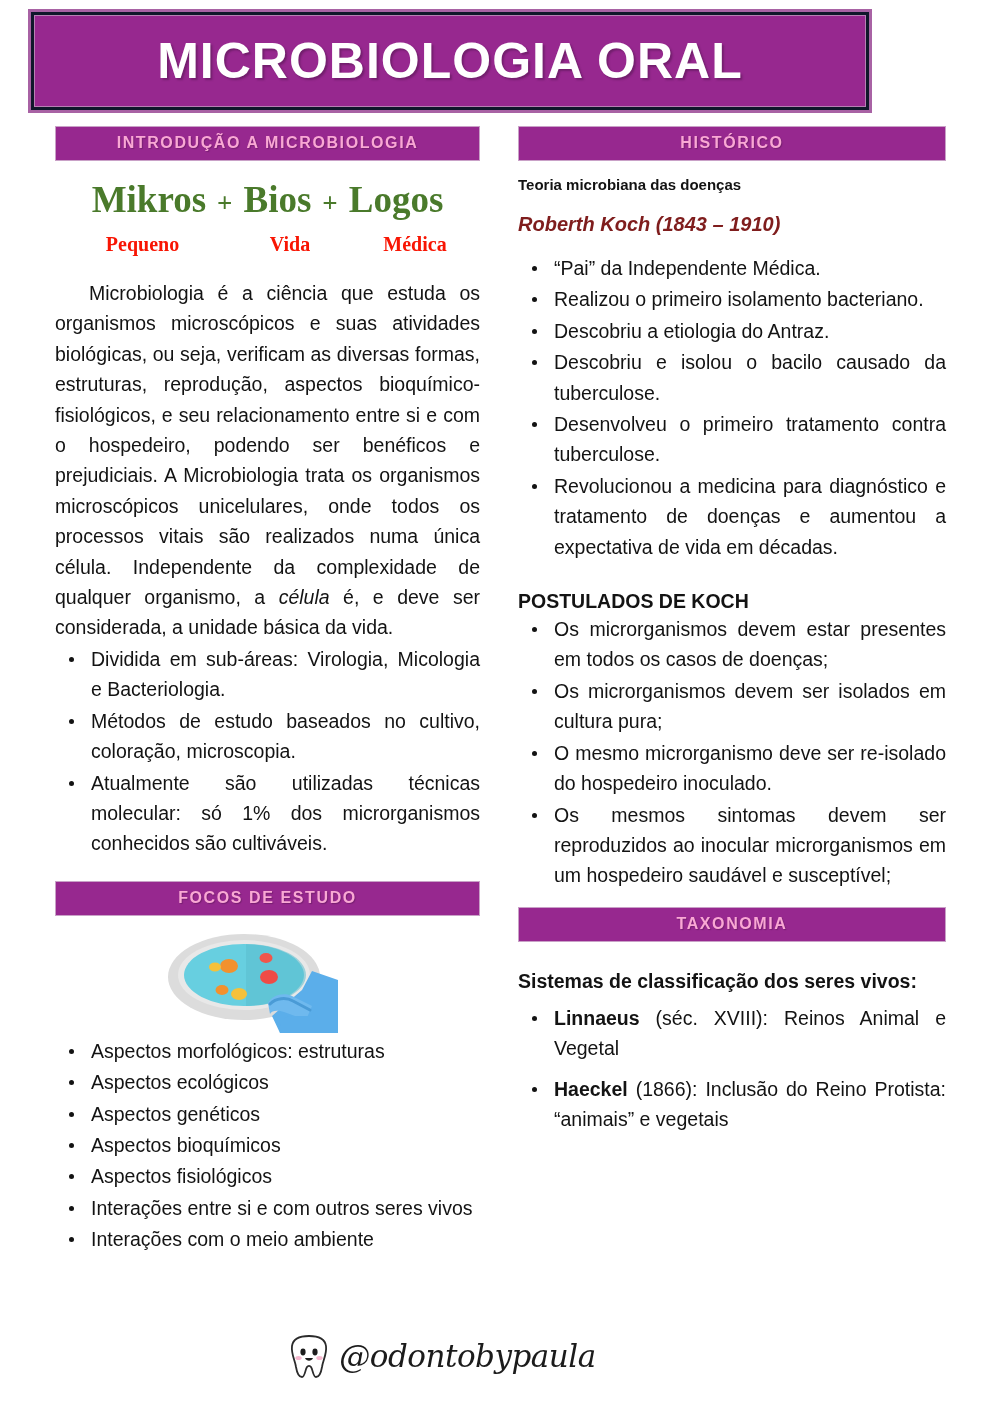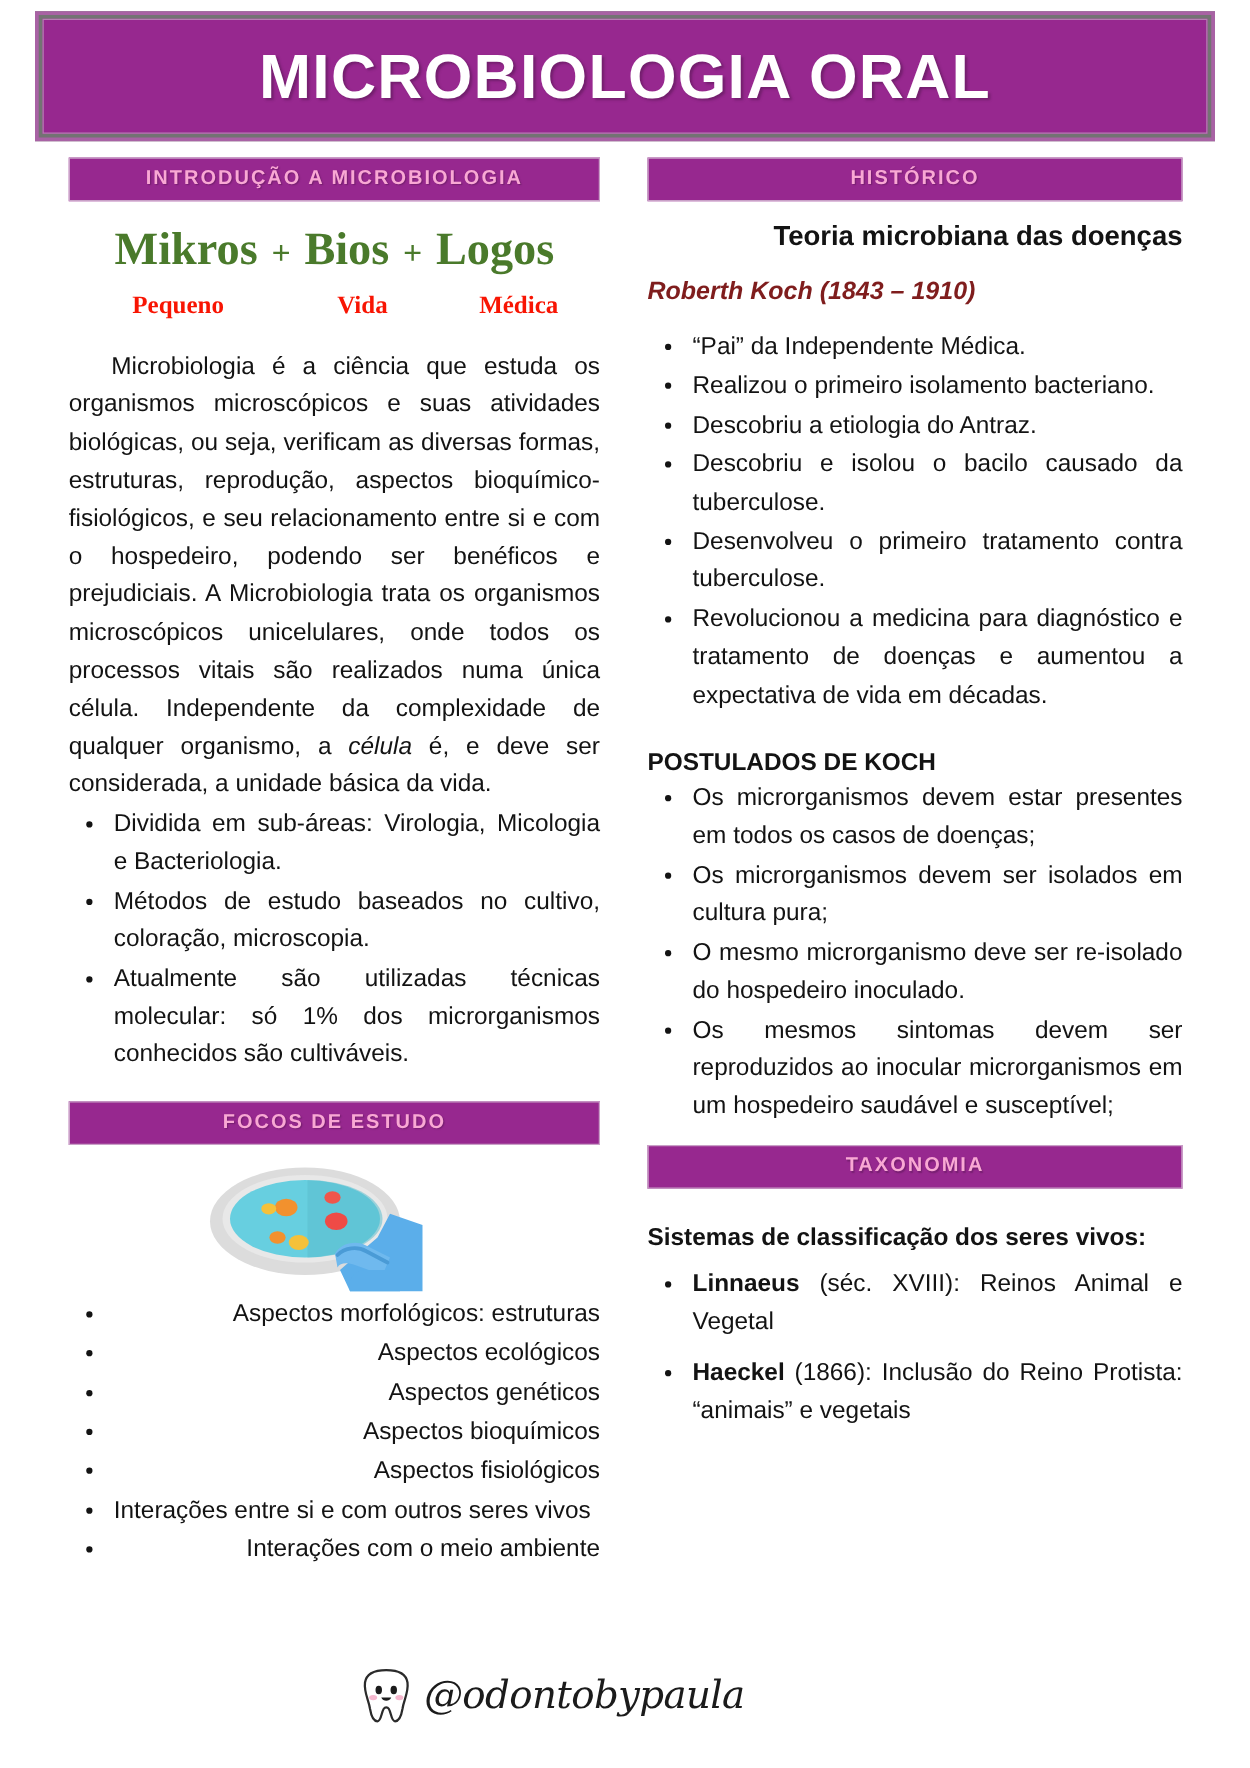--- a/index.html
+++ b/index.html
@@ -14,24 +14,24 @@
     font-family: "Liberation Sans", sans-serif;
     color: #131313;
     overflow: hidden;
   }
 
   
   .title-banner {
     position: absolute;
     left: 28px;
     top: 9px;
-    width: 944px;
+    width: 844px;
     height: 104px;
     box-sizing: border-box;
-    background: #737373;
+    background: #0f172a;
     border: 3px solid #A862A4;
     padding: 3px;
   }
   .title-banner-inner {
     width: 100%;
     height: 100%;
     box-sizing: border-box;
     border: 1px solid #B77FB4;
     background: #97288F;
     display: flex;
@@ -133,28 +133,28 @@
     position: absolute;
     left: 14px;
     top: 13px;
     width: 5px;
     height: 5px;
     border-radius: 50%;
     background: #131313;
   }
   ul.blist > li b { font-weight: bold; }
   ul.blist.loose > li { margin-top: 10px; }
-  ul.blist.tight > li { text-align: right; }
+  ul.blist.tight > li { text-align: left; }
 
   .subtitle-center {
     margin-top: 15px;
-    text-align: right;
-    font-family: "Liberation Sans", sans-serif;
-    font-weight: bold;
-    font-size: 22px;
+    text-align: left;
+    font-family: "Liberation Sans", sans-serif;
+    font-weight: bold;
+    font-size: 15px;
     color: #131313;
   }
   .subtitle-italic {
     margin-top: 20px;
     font-family: "Liberation Sans", sans-serif;
     font-weight: bold;
     font-style: italic;
     font-size: 20px;
     color: #7f1d1d;
   }

